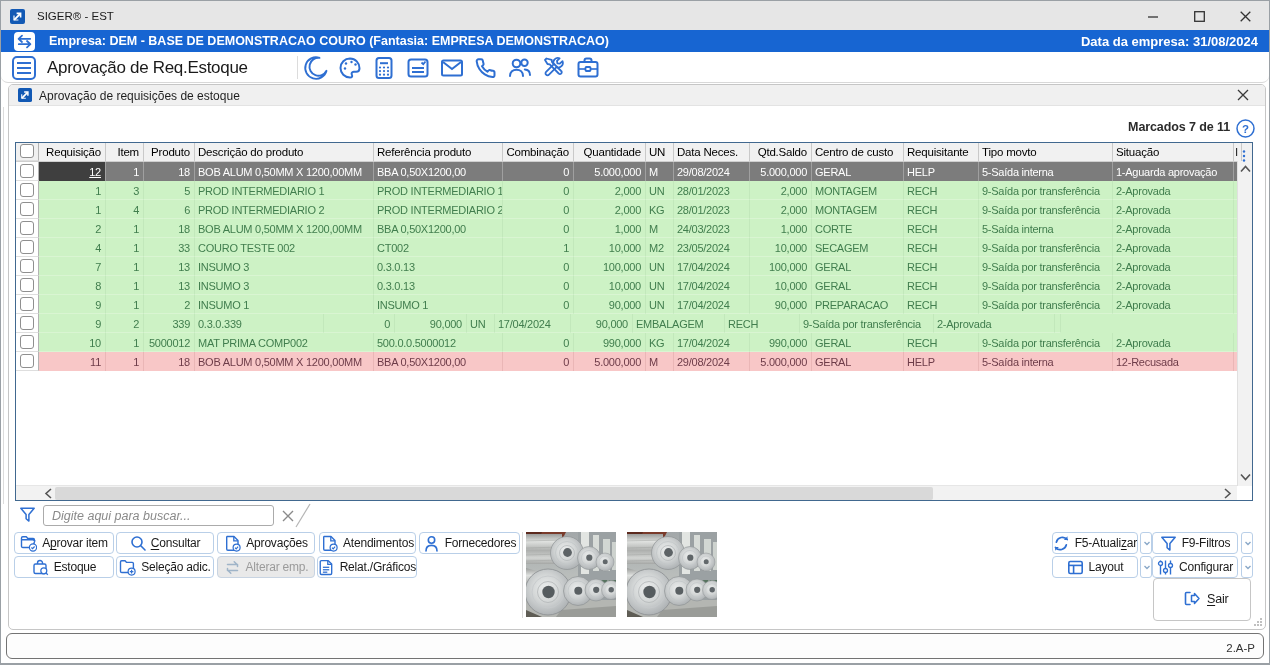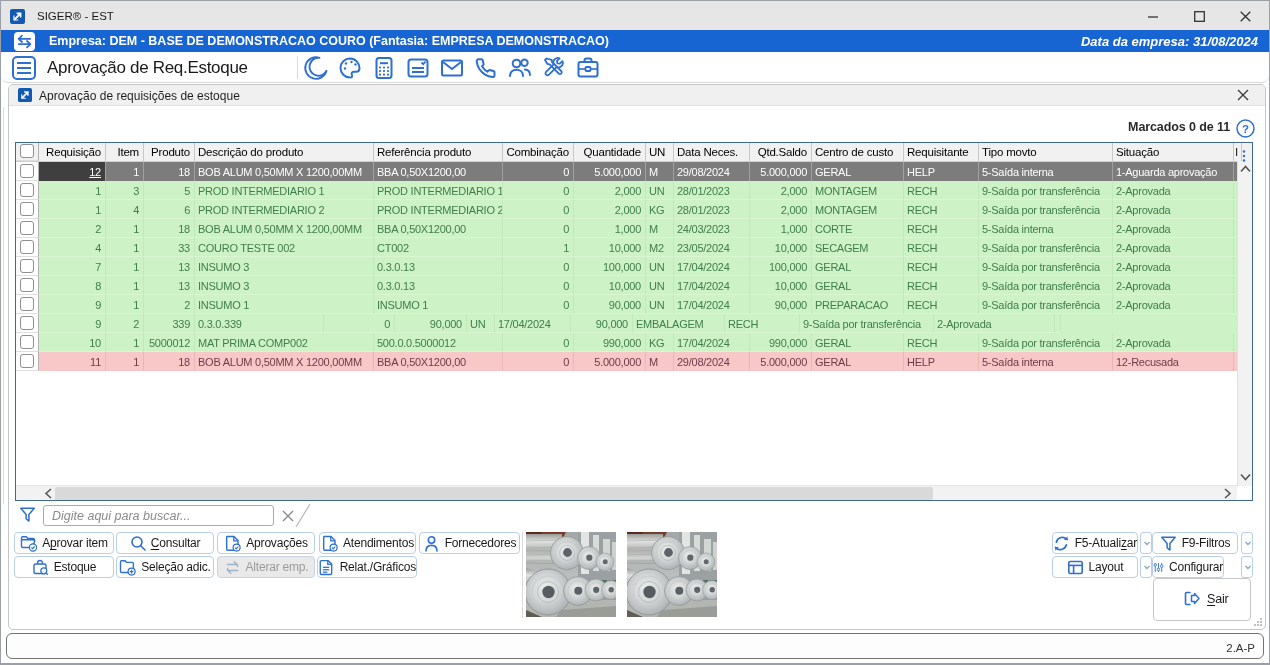--- a/index.html
+++ b/index.html
@@ -7,21 +7,21 @@
 body { font-family:"Liberation Sans", sans-serif; background:#fff; position:relative; }
 #win { position:absolute; left:0; top:0; width:1270px; height:665px; background:#fff; border:1px solid #9aa0a5; border-bottom:2px solid #9aa0a5; }
 
 #titlebar { position:absolute; left:0; top:0; width:1268px; height:29px; background:#e6e6e6; }
 #appicon { position:absolute; left:9px; top:8px; width:15px; height:15px; }
 #title-text { position:absolute; left:36px; top:9px; font-size:11.5px; color:#1a1a1a; }
 
 #bluebar { position:absolute; left:0; top:29px; width:1268px; height:22px; background:#1765d2; }
 #bb-icon { position:absolute; left:13px; top:2px; width:21px; height:19px; background:#fff; border-radius:4px; }
 #bb-left { position:absolute; left:48px; top:4px; font-size:12.5px; font-weight:bold; color:#fff; }
-#bb-right { position:absolute; right:11px; top:4px; font-size:13px; font-weight:bold; color:#fff;font-style:italic; }
+#bb-right { position:absolute; right:11px; top:4px; font-size:13px; font-weight:bold; color:#fff; }
 
 #menurow { position:absolute; left:0; top:51px; width:1268px; height:31px; background:#fff; border-bottom:1px solid #d8d8d8;border-radius:7px; }
 #hamburger { position:absolute; left:11px; top:4px; width:24px; height:24px; border:2px solid #2e6fd2; border-radius:5px; }
 #hamburger i { position:absolute; left:3px; width:14px; height:0; border-top:2px solid #2e6fd2; }
 #mr-title { position:absolute; left:46px; top:6px; font-size:17px; letter-spacing:-0.3px; color:#1a1a1a; }
 #mr-sep { position:absolute; left:296px; top:4px; height:23px; width:0; border-left:1px solid #dcdcdc; }
 .tbi { position:absolute; top:3px; width:26px; height:26px; }
 
 #innerwin { position:absolute; left:7px; top:83px; width:1258px; height:546px; background:#fff; border:1px solid #c6c6c6; border-radius:5px; }
 #iw-title { position:absolute; left:0; top:0; width:1256px; height:21px; background:#f0f0f0; border-bottom:1px solid #e3e3e3; border-radius:4px 4px 0 0; }
@@ -163,21 +163,21 @@
             <rect x="0" y="0" width="15" height="15" rx="2" fill="#1259b4"></rect>
             <path d="M4.2 10.8 L10 5" stroke="#fff" stroke-width="1.8" fill="none"></path>
             <path d="M6.6 4.4 L10.6 4.4 L10.6 8.4" stroke="#fff" stroke-width="1.6" fill="none"></path>
             <path d="M4 6.6 L4 11 L8.4 11" stroke="#fff" stroke-width="1.2" fill="none" opacity="0.95"></path>
           </svg></div>
 <div id="iw-text">Aprovação de requisições de estoque</div>
 <svg id="iw-close" width="12" height="12" viewBox="0 0 12 12" style="position:absolute;left:1228px;top:4px">
           <path d="M1 1 L11 11 M11 1 L1 11" stroke="#3a3a3a" stroke-width="1.3"></path>
         </svg>
 </div>
-<div id="marcados">Marcados 0 de 11</div>
+<div id="marcados">Marcados 7 de 11</div>
 <div id="helpq"><svg width="19" height="19" viewBox="0 0 19 19">
           <circle cx="9.5" cy="9.5" r="8.5" fill="none" stroke="#2e6fd2" stroke-width="1.5"></circle>
           <text x="9.5" y="13.6" text-anchor="middle" font-size="11.5" font-weight="bold" fill="#2e6fd2" font-family="Liberation Sans">?</text>
         </svg></div>
 <div id="grid">
 <div class="hrow">
           <div class="c cbc" style="background:#f1f1f1 !important">
             <span class="cb" style="top:1px"></span>
           </div>
           <div class="c num" style="width:67px">Requisição</div>
@@ -701,21 +701,21 @@
         <svg width="17" height="17" viewBox="0 0 17 17">
           <rect x="1.8" y="2.5" width="13.4" height="12" rx="1.5" fill="none" stroke="#2e6fd2" stroke-width="1.6"></rect>
           <line x1="1.8" y1="6.4" x2="15.2" y2="6.4" stroke="#2e6fd2" stroke-width="1.6"></line>
           <line x1="6.6" y1="6.4" x2="6.6" y2="14.5" stroke="#2e6fd2" stroke-width="1.6"></line>
         </svg>
         <span>Layout</span>
       </div>
 <div class="drop" style="left:1131px;top:471px"><svg width="10" height="20" viewBox="0 0 10 20" style="margin:0 0 0 1px">
           <path d="M2.5 9 L5 11.5 L7.5 9" stroke="#8aa8c8" stroke-width="1.4" fill="none"></path>
         </svg></div>
-<div class="btn" style="left:1143px;top:471px;width:72px;height:22px">
+<div class="btn" style="left:1143px;top:471px;width:86px;height:22px">
         <svg width="17" height="17" viewBox="0 0 17 17">
           <line x1="3.5" y1="1.5" x2="3.5" y2="15.5" stroke="#2e6fd2" stroke-width="1.4"></line>
           <line x1="8.5" y1="1.5" x2="8.5" y2="15.5" stroke="#2e6fd2" stroke-width="1.4"></line>
           <line x1="13.5" y1="1.5" x2="13.5" y2="15.5" stroke="#2e6fd2" stroke-width="1.4"></line>
           <circle cx="3.5" cy="4.5" r="2" fill="#fff" stroke="#2e6fd2" stroke-width="1.3"></circle>
           <circle cx="8.5" cy="11.5" r="2" fill="#fff" stroke="#2e6fd2" stroke-width="1.3"></circle>
           <circle cx="13.5" cy="6.5" r="2" fill="#fff" stroke="#2e6fd2" stroke-width="1.3"></circle>
         </svg>
         <span>Configurar</span>
       </div>

